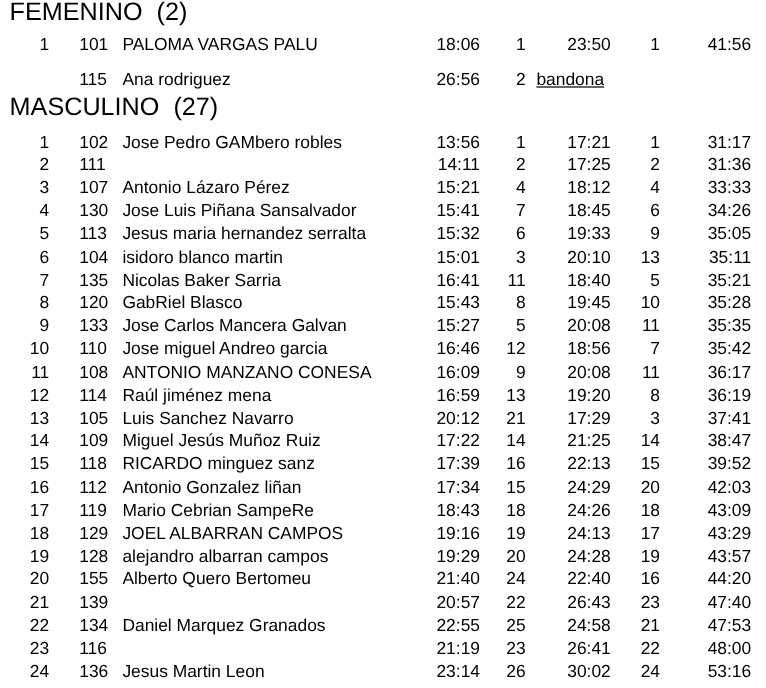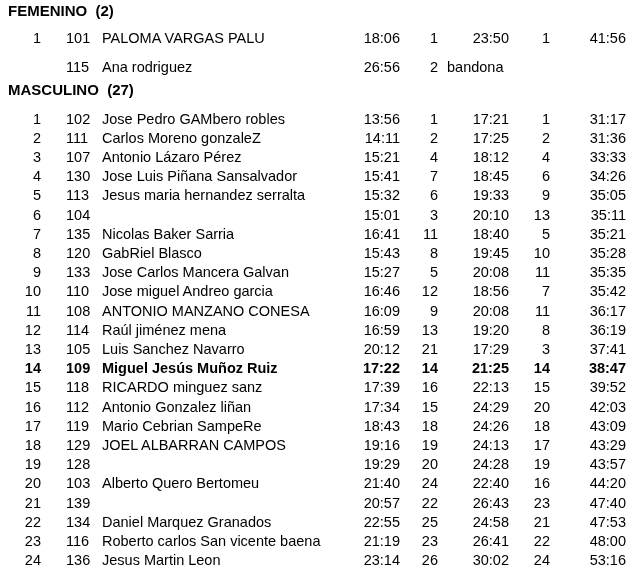--- a/index.html
+++ b/index.html
@@ -1,34 +1,34 @@
 <!DOCTYPE html>
 <html><head>
 <meta charset="utf-8">
 <style>
   html, body { margin: 0; padding: 0; background: #ffffff; }
   body {
     width: 638px; height: 573px; overflow: hidden; position: relative;
     font-family: "Liberation Sans", sans-serif; color: #000;
   }
   .section-title {
-    position: absolute; left: 8px; font-weight: bold; font-size: 15px;
+    position: absolute; left: 8px; font-weight: normal; font-size: 21px;
     line-height: 18px; white-space: pre;
   }
   .row { position: absolute; left: 0; width: 638px; height: 19px; font-size: 14.5px; line-height: 19px; }
   .row span { position: absolute; top: 0; white-space: nowrap; }
   .pos { right: calc(638px - 41px); text-align: right; }
   .dorsal { left: 66px; }
   .name { left: 102px; }
   .t1 { right: calc(638px - 400px); text-align: right; }
   .p1 { right: calc(638px - 438px); text-align: right; }
   .t2 { right: calc(638px - 509px); text-align: left; }
   .p2 { right: calc(638px - 550px); text-align: right; }
   .tot { right: calc(638px - 626px); text-align: right; }
-  .note { left: 447px; }
+  .note { left: 447px; text-decoration: underline; }
 </style>
 </head>
 <body>
 
 <div>
 
   <div class="section-title" style="top:2px">FEMENINO  (2)</div>
 
   <div class="row" style="top:29px">
     <span class="pos">1</span>
@@ -59,21 +59,20 @@
         <span class="name">Jose Pedro GAMbero robles</span>
         <span class="t1">13:56</span>
         <span class="p1">1</span>
         <span class="t2">17:21</span>
         <span class="p2">1</span>
         <span class="tot">31:17</span>
       </div>
       <div class="row" style="top: 128.7px;">
         <span class="pos">2</span>
         <span class="dorsal">111</span>
-        <span class="name">Carlos Moreno gonzaleZ</span>
         <span class="t1">14:11</span>
         <span class="p1">2</span>
         <span class="t2">17:25</span>
         <span class="p2">2</span>
         <span class="tot">31:36</span>
       </div>
       <div class="row" style="top: 147.9px;">
         <span class="pos">3</span>
         <span class="dorsal">107</span>
         <span class="name">Antonio Lázaro Pérez</span>
@@ -99,20 +98,21 @@
         <span class="name">Jesus maria hernandez serralta</span>
         <span class="t1">15:32</span>
         <span class="p1">6</span>
         <span class="t2">19:33</span>
         <span class="p2">9</span>
         <span class="tot">35:05</span>
       </div>
       <div class="row" style="top: 205.5px;">
         <span class="pos">6</span>
         <span class="dorsal">104</span>
+        <span class="name">isidoro blanco martin</span>
         <span class="t1">15:01</span>
         <span class="p1">3</span>
         <span class="t2">20:10</span>
         <span class="p2">13</span>
         <span class="tot">35:11</span>
       </div>
       <div class="row" style="top: 224.7px;">
         <span class="pos">7</span>
         <span class="dorsal">135</span>
         <span class="name">Nicolas Baker Sarria</span>
@@ -175,21 +175,21 @@
       <div class="row" style="top: 339.9px;">
         <span class="pos">13</span>
         <span class="dorsal">105</span>
         <span class="name">Luis Sanchez Navarro</span>
         <span class="t1">20:12</span>
         <span class="p1">21</span>
         <span class="t2">17:29</span>
         <span class="p2">3</span>
         <span class="tot">37:41</span>
       </div>
-      <div class="row" style="top: 359.1px; font-weight: bold;">
+      <div class="row" style="top: 359.1px;">
         <span class="pos">14</span>
         <span class="dorsal">109</span>
         <span class="name">Miguel Jesús Muñoz Ruiz</span>
         <span class="t1">17:22</span>
         <span class="p1">14</span>
         <span class="t2">21:25</span>
         <span class="p2">14</span>
         <span class="tot">38:47</span>
       </div>
       <div class="row" style="top: 378.3px;">
@@ -228,29 +228,30 @@
         <span class="name">JOEL ALBARRAN CAMPOS</span>
         <span class="t1">19:16</span>
         <span class="p1">19</span>
         <span class="t2">24:13</span>
         <span class="p2">17</span>
         <span class="tot">43:29</span>
       </div>
       <div class="row" style="top: 455.1px;">
         <span class="pos">19</span>
         <span class="dorsal">128</span>
+        <span class="name">alejandro albarran campos</span>
         <span class="t1">19:29</span>
         <span class="p1">20</span>
         <span class="t2">24:28</span>
         <span class="p2">19</span>
         <span class="tot">43:57</span>
       </div>
       <div class="row" style="top: 474.3px;">
         <span class="pos">20</span>
-        <span class="dorsal">103</span>
+        <span class="dorsal">155</span>
         <span class="name">Alberto Quero Bertomeu</span>
         <span class="t1">21:40</span>
         <span class="p1">24</span>
         <span class="t2">22:40</span>
         <span class="p2">16</span>
         <span class="tot">44:20</span>
       </div>
       <div class="row" style="top: 493.5px;">
         <span class="pos">21</span>
         <span class="dorsal">139</span>
@@ -266,21 +267,20 @@
         <span class="name">Daniel Marquez Granados</span>
         <span class="t1">22:55</span>
         <span class="p1">25</span>
         <span class="t2">24:58</span>
         <span class="p2">21</span>
         <span class="tot">47:53</span>
       </div>
       <div class="row" style="top: 531.9px;">
         <span class="pos">23</span>
         <span class="dorsal">116</span>
-        <span class="name">Roberto carlos San vicente baena</span>
         <span class="t1">21:19</span>
         <span class="p1">23</span>
         <span class="t2">26:41</span>
         <span class="p2">22</span>
         <span class="tot">48:00</span>
       </div>
       <div class="row" style="top: 551.1px;">
         <span class="pos">24</span>
         <span class="dorsal">136</span>
         <span class="name">Jesus Martin Leon</span>

